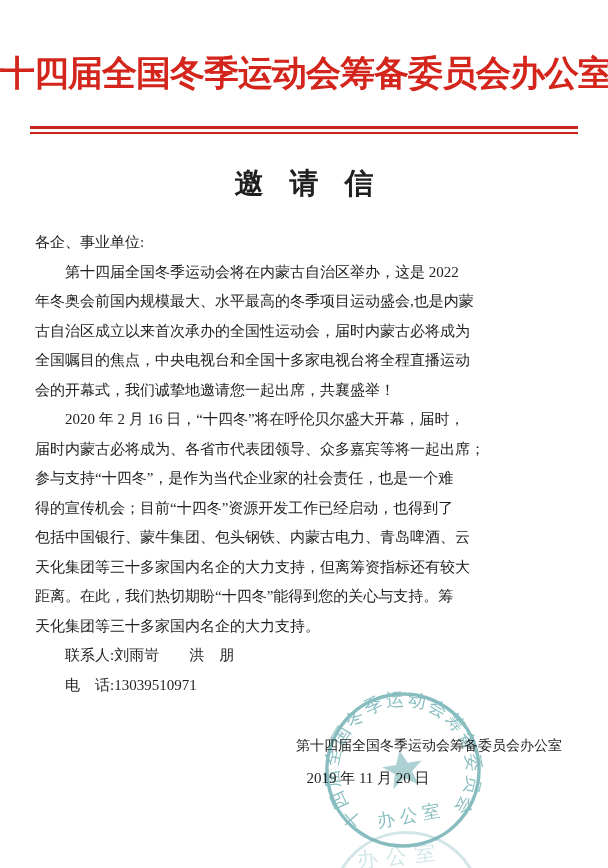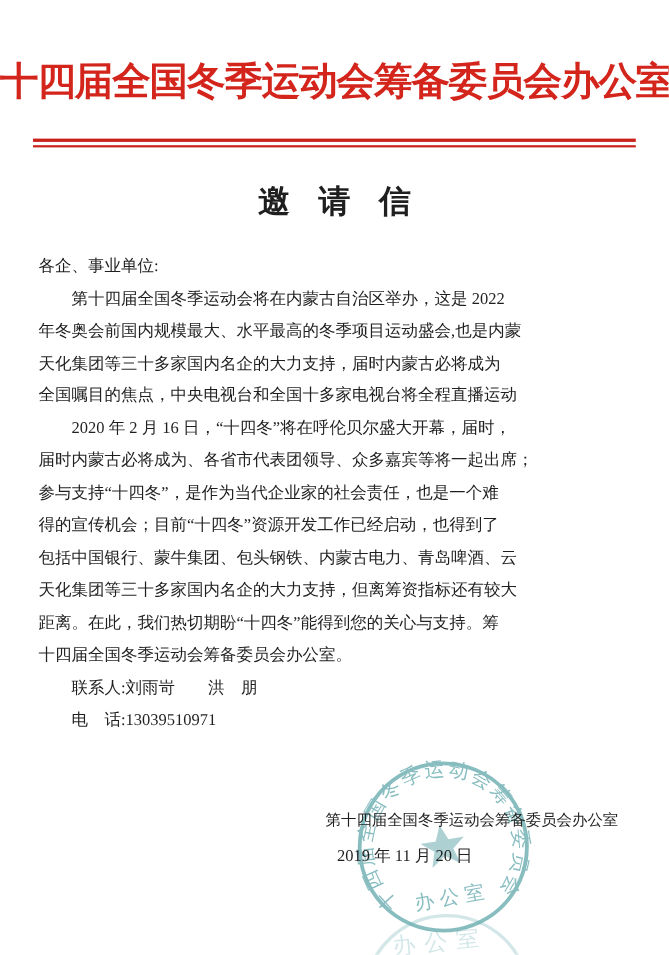--- a/index.html
+++ b/index.html
@@ -54,30 +54,31 @@
   <div class="rule-thick" style="background: rgb(200, 34, 27);"></div>
   <div class="rule-thin" style="background: rgb(200, 34, 27);"></div>
 </div>
 
 <div class="doc-title">邀请信</div>
 
 <div class="letter-body">
     <div class="bline">各企、事业单位:</div>
     <div class="bline">　　第十四届全国冬季运动会将在内蒙古自治区举办，这是 2022</div>
     <div class="bline">年冬奥会前国内规模最大、水平最高的冬季项目运动盛会,也是内蒙</div>
-    <div class="bline">天化集团等三十多家国内名企的大力支持，届时内蒙古必将成为</div>
+    <div class="bline">古自治区成立以来首次承办的全国性运动会，届时内蒙古必将成为</div>
     <div class="bline">全国嘱目的焦点，中央电视台和全国十多家电视台将全程直播运动</div>
+    <div class="bline">会的开幕式，我们诚挚地邀请您一起出席，共襄盛举！</div>
     <div class="bline">　　2020 年 2 月 16 日，“十四冬”将在呼伦贝尔盛大开幕，届时，</div>
     <div class="bline">届时内蒙古必将成为、各省市代表团领导、众多嘉宾等将一起出席；</div>
     <div class="bline">参与支持“十四冬”，是作为当代企业家的社会责任，也是一个难</div>
     <div class="bline">得的宣传机会；目前“十四冬”资源开发工作已经启动，也得到了</div>
     <div class="bline">包括中国银行、蒙牛集团、包头钢铁、内蒙古电力、青岛啤酒、云</div>
     <div class="bline">天化集团等三十多家国内名企的大力支持，但离筹资指标还有较大</div>
     <div class="bline">距离。在此，我们热切期盼“十四冬”能得到您的关心与支持。筹</div>
-    <div class="bline">十四届全国冬季运动会筹备委员会办公室。</div>
+    <div class="bline">天化集团等三十多家国内名企的大力支持。</div>
     <div class="bline">　　联系人:刘雨岢　　洪　朋</div>
     <div class="bline">　　电　话:13039510971</div>
   </div>
 
 <div class="signature-line">第十四届全国冬季运动会筹备委员会办公室</div>
 <div class="date-line">2019 年 11 月 20 日</div>
 
 <div class="stamp-wrap">
   <svg width="240" height="240" viewBox="0 0 240 240">
     <g transform="translate(120,120) rotate(-10)" opacity="0.82">

